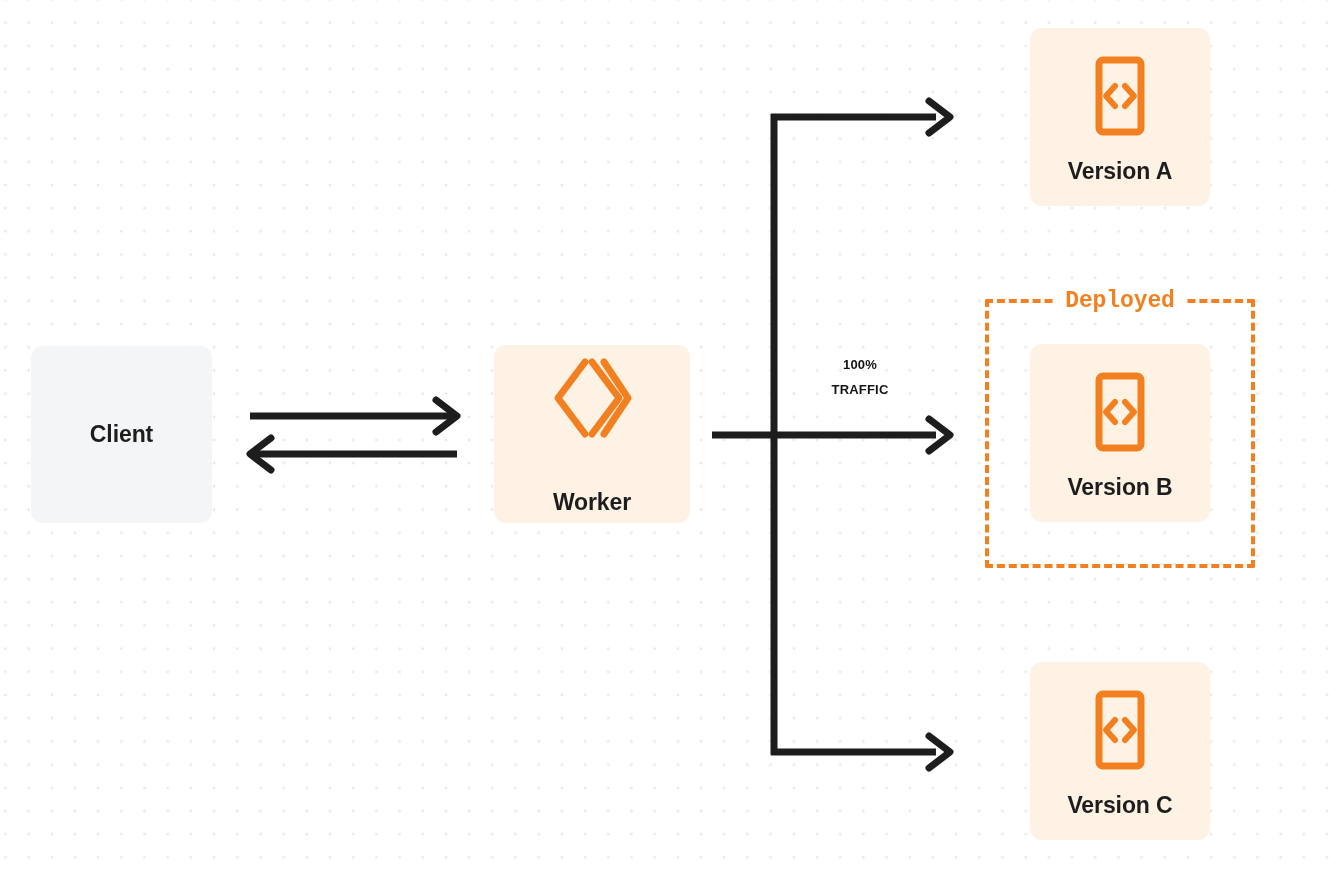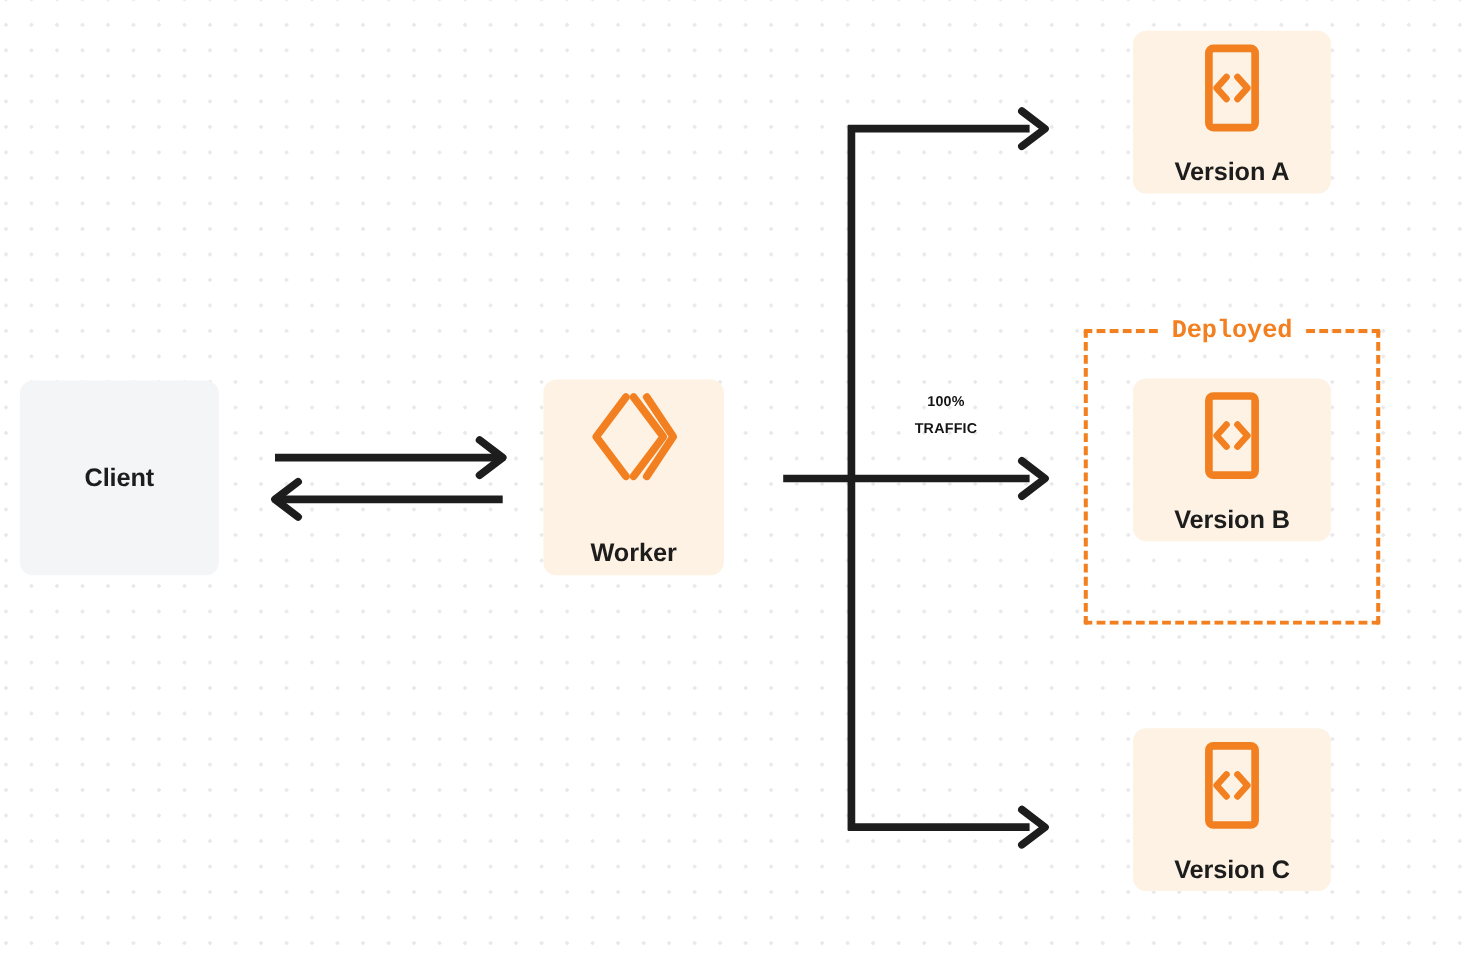--- a/index.html
+++ b/index.html
@@ -39,45 +39,45 @@
     font-size: 23px;
     font-weight: 700;
     color: #1d1d1d;
     letter-spacing: -0.1px;
     line-height: 1;
     white-space: nowrap;
   }
 
   
   #client-node {
-    left: 18px;
+    left: 31px;
     top: 346px;
     width: 181px;
     height: 177px;
     background-color: #f4f5f6;
   }
 
   
   #worker-node {
     left: 494px;
     top: 345px;
-    width: 164px;
+    width: 196px;
     height: 178px;
     background-color: #fdf2e3;
     gap: 28px;
   }
   #worker-node .worker-logo {
     margin-top: 2px;
     margin-bottom: 20px;
   }
 
   
   .version-node {
     width: 180px;
-    height: 148px;
+    height: 178px;
     background-color: #fdf2e3;
     left: 1030px;
   }
   #version-a-node { top: 28px; }
   #version-b-node { top: 344px; }
   #version-c-node { top: 662px; }
 
   .version-node .code-icon {
     margin-top: 4px;
     margin-bottom: 20px;

